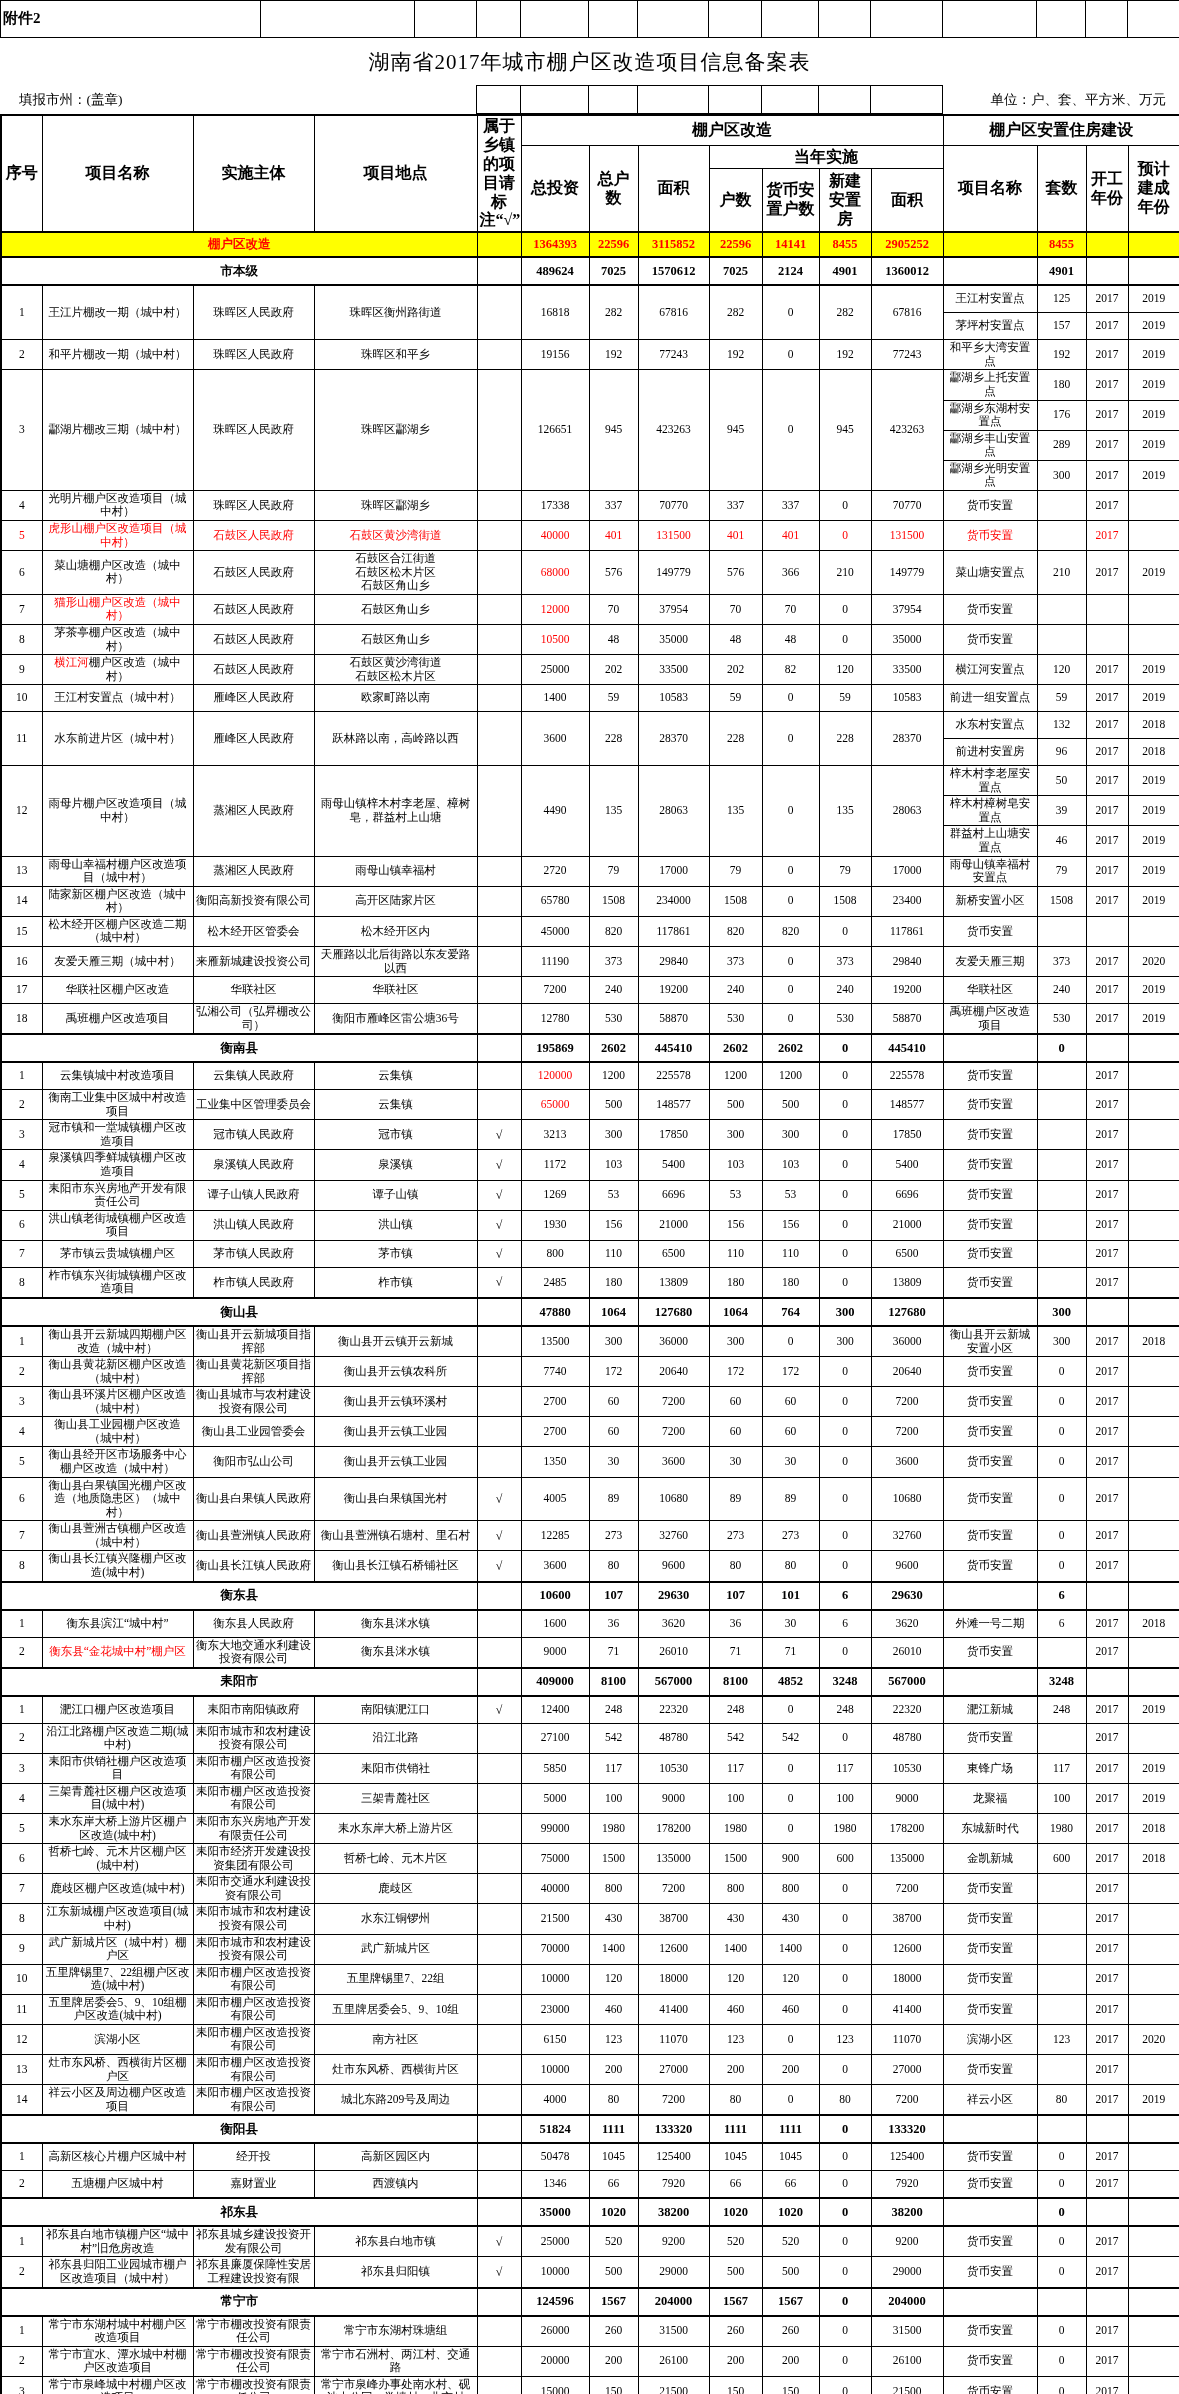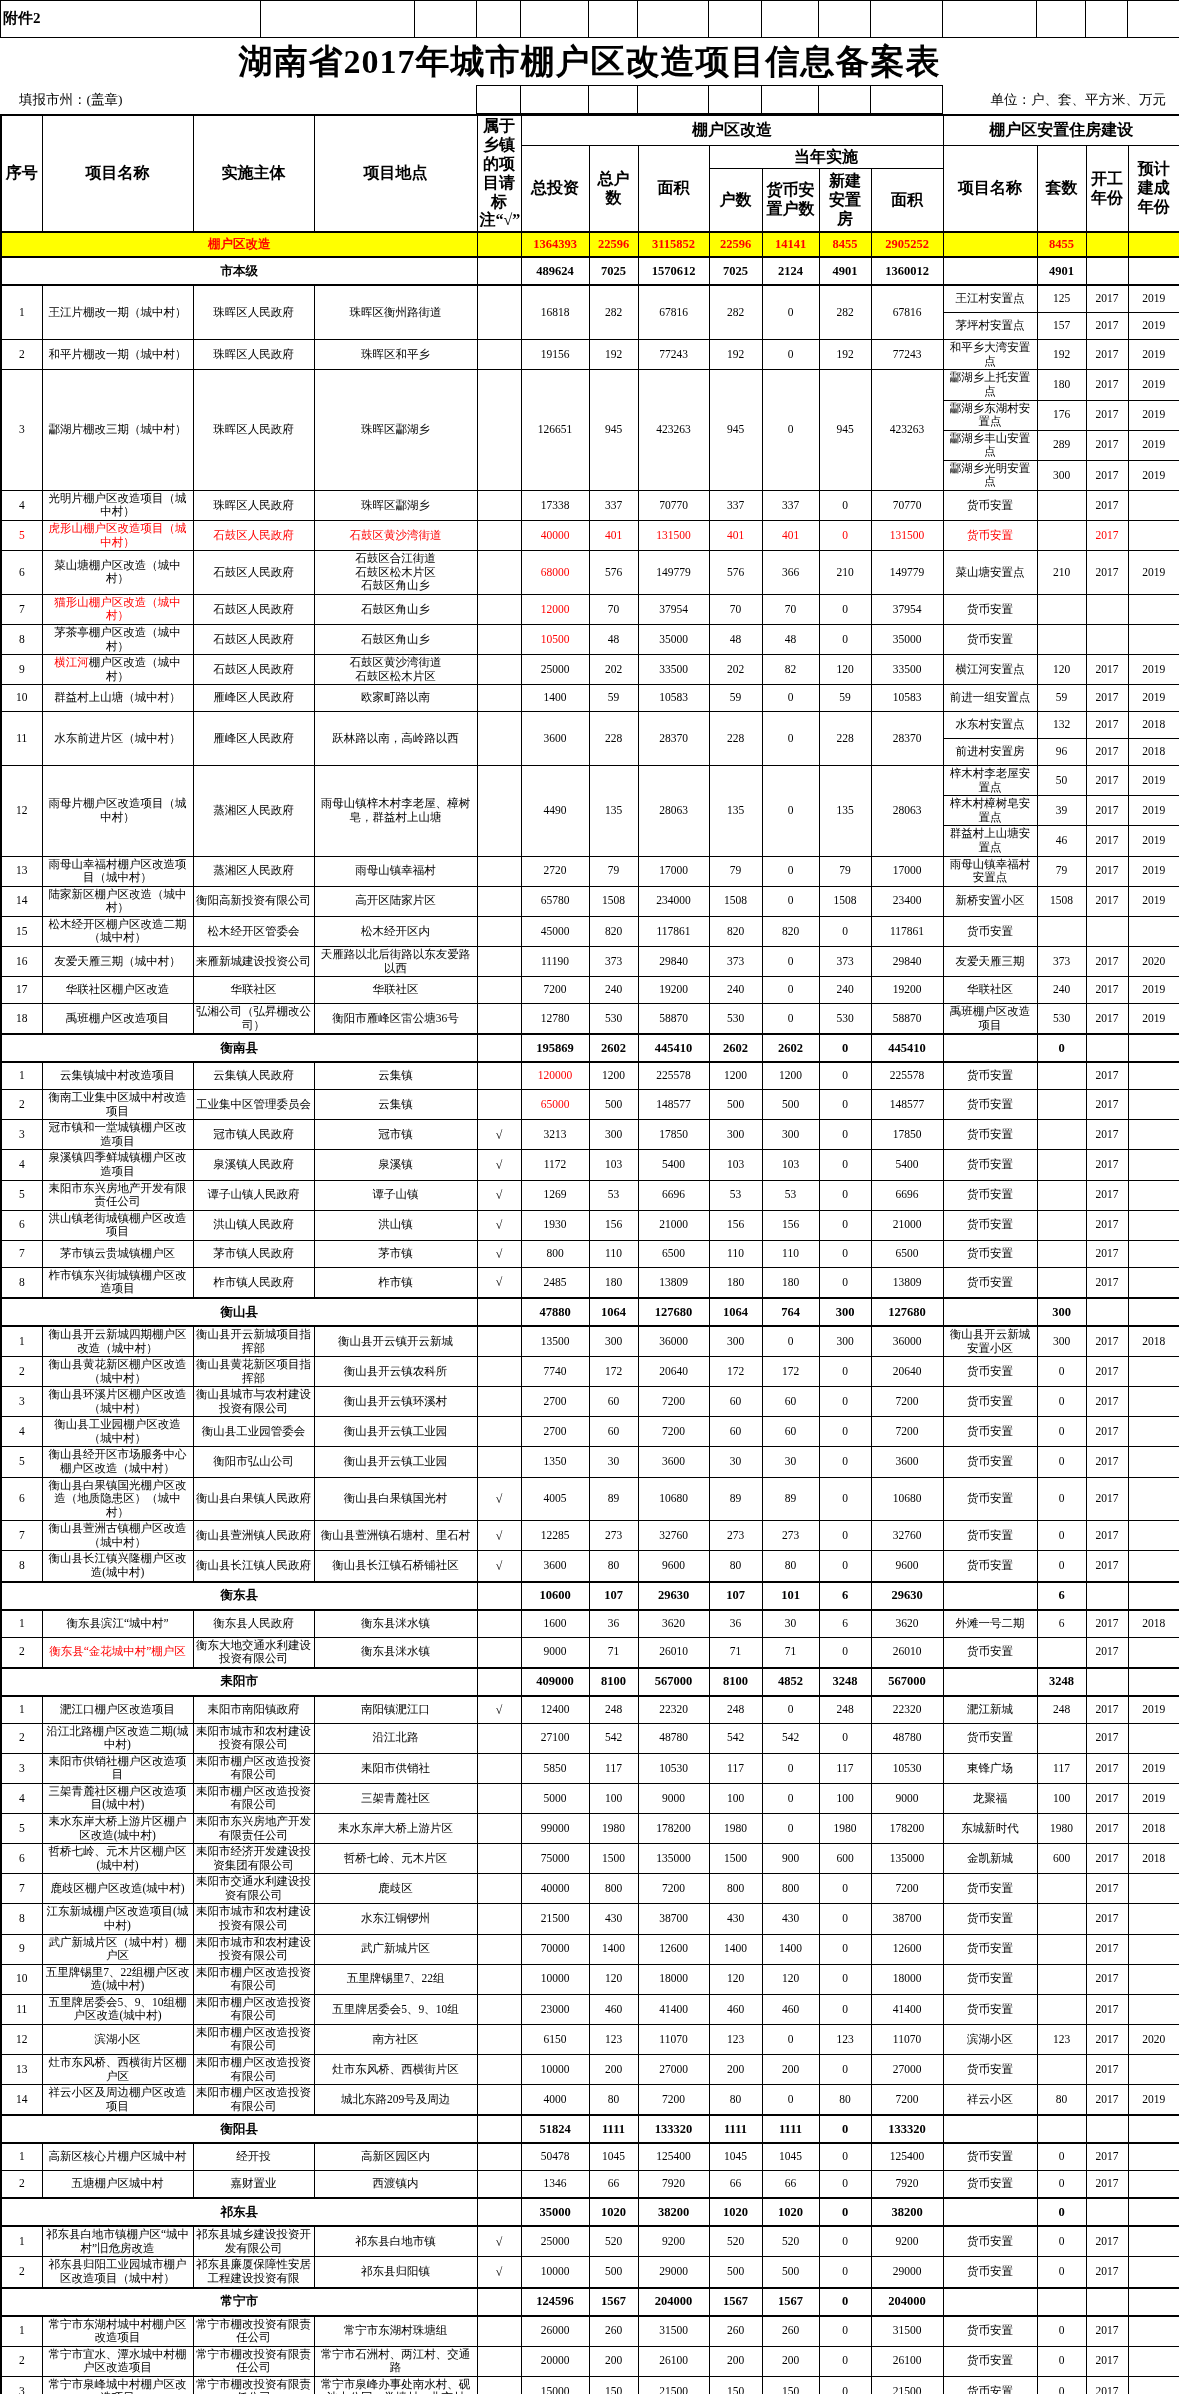--- a/index.html
+++ b/index.html
@@ -5,21 +5,21 @@
   html,body{margin:0;padding:0;background:#fff;color:#000;}
   body{width:1179px;font-family:"Liberation Serif","DejaVu Serif",serif;}
   table{border-collapse:collapse;table-layout:fixed;width:1179px;}
   td,th{border:1px solid #000;padding:1px 2px;text-align:center;vertical-align:middle;
         font-size:11.5px;line-height:1.18;word-break:break-all;overflow:hidden;font-weight:normal;}
   
   .strip td{height:34px;background:#fff;}
   .strip .att{ text-align:left;font-weight:bold;font-size:15px;}
   
   .titlebar{height:47px;display:flex;align-items:center;justify-content:center;}
-  .titlebar .t{font-size:34px;font-weight:bold;letter-spacing:1px;}
+  .titlebar .t{font-size:21px;font-weight:normal;letter-spacing:1px;}
   
   .meta td{border:none;height:25px;font-size:13.5px;}
   .meta td.box{border:1px solid #000;}
   .meta .l{text-align:left;padding-left:19px;}
   .meta .r{text-align:right;padding-right:13px;}
   
   .main{border:2px solid #000;}
   .main thead th{font-weight:bold;font-size:16px;}
   .hr1 th{height:27px;}
   .hr2 th{height:19px;}
@@ -371,21 +371,21 @@
         <td rowspan="1">82</td>
         <td rowspan="1">120</td>
         <td rowspan="1">33500</td>
         <td>横江河安置点</td>
         <td>120</td>
         <td>2017</td>
         <td>2019</td>
       </tr>
       <tr class="r-data">
         <td rowspan="1">10</td>
-        <td rowspan="1">群益村上山塘（城中村）</td>
+        <td rowspan="1">王江村安置点（城中村）</td>
         <td rowspan="1">雁峰区人民政府</td>
         <td rowspan="1" class="loc">欧家町路以南</td>
         <td rowspan="1" class="mark"></td>
         <td rowspan="1">1400</td>
         <td rowspan="1">59</td>
         <td rowspan="1">10583</td>
         <td rowspan="1">59</td>
         <td rowspan="1">0</td>
         <td rowspan="1">59</td>
         <td rowspan="1">10583</td>

